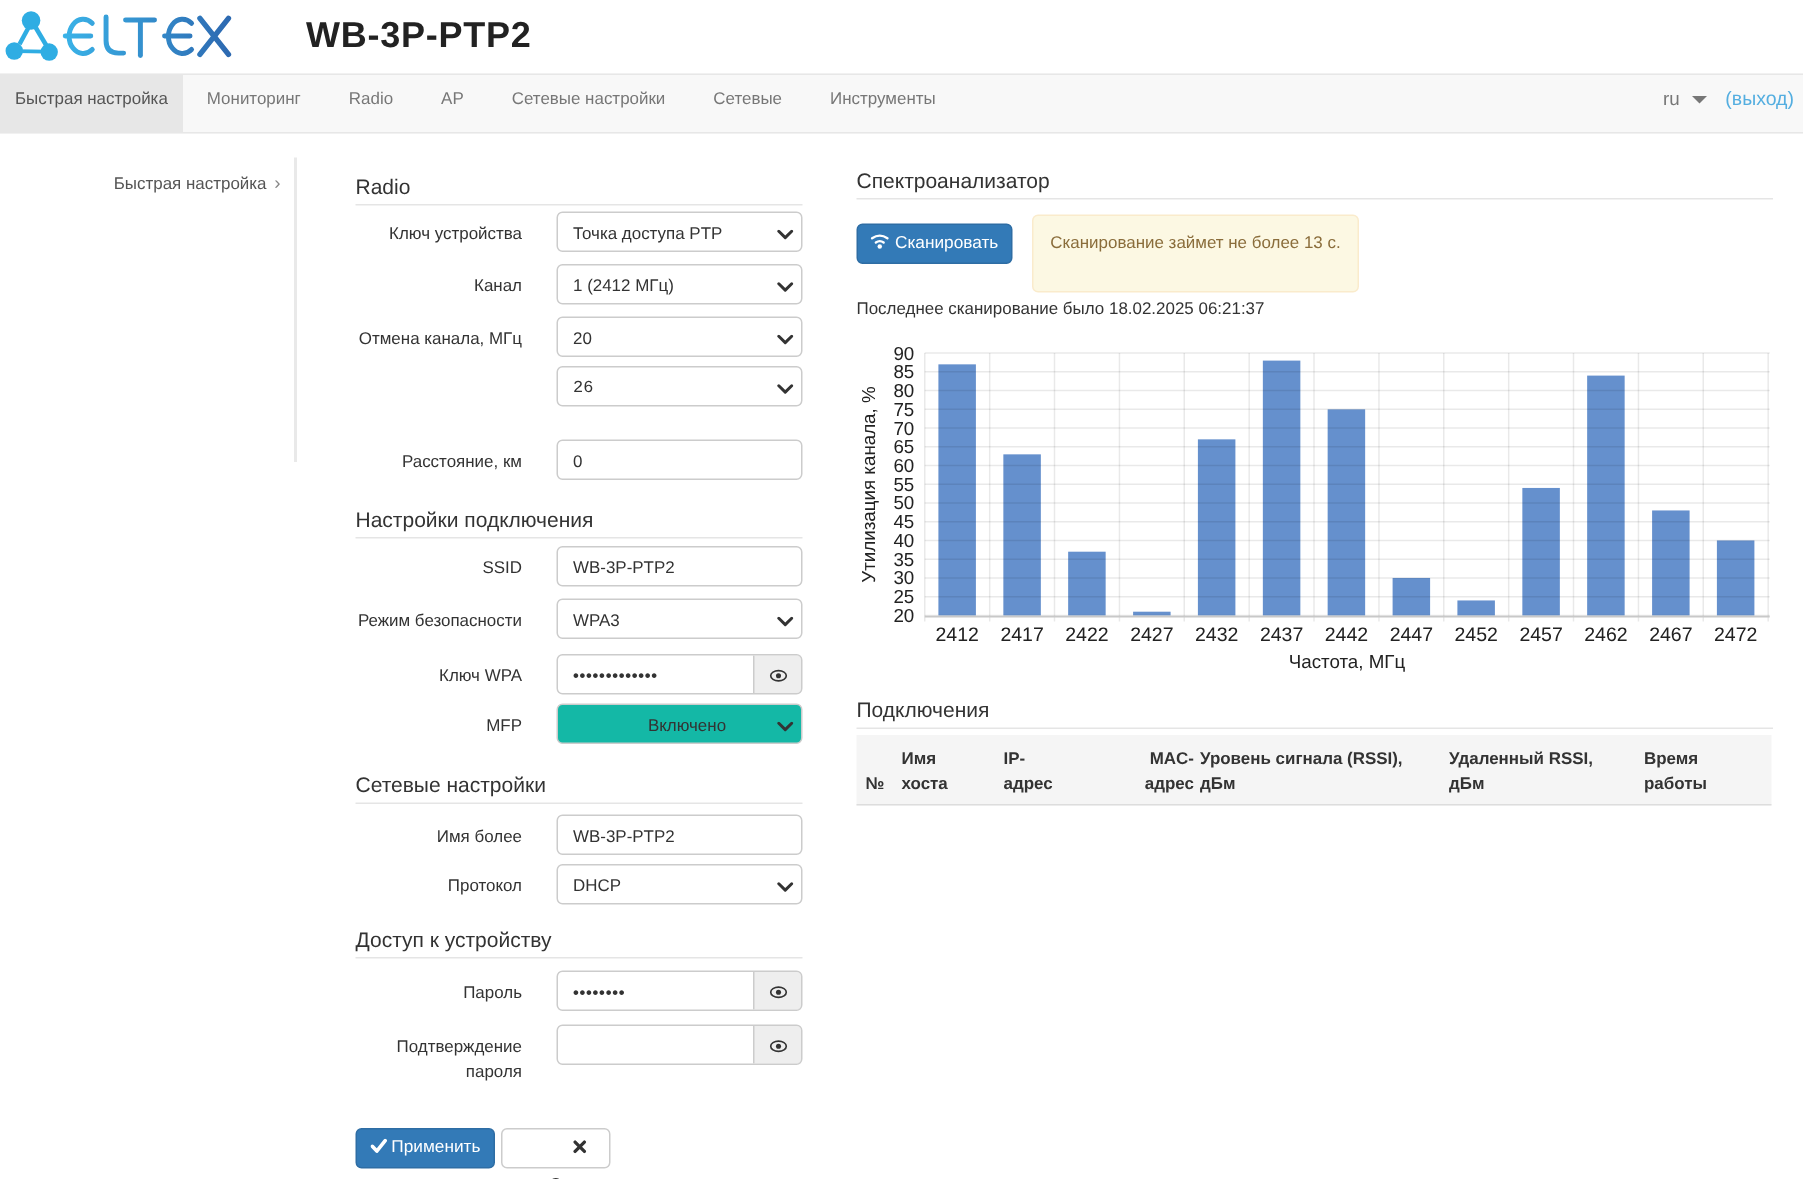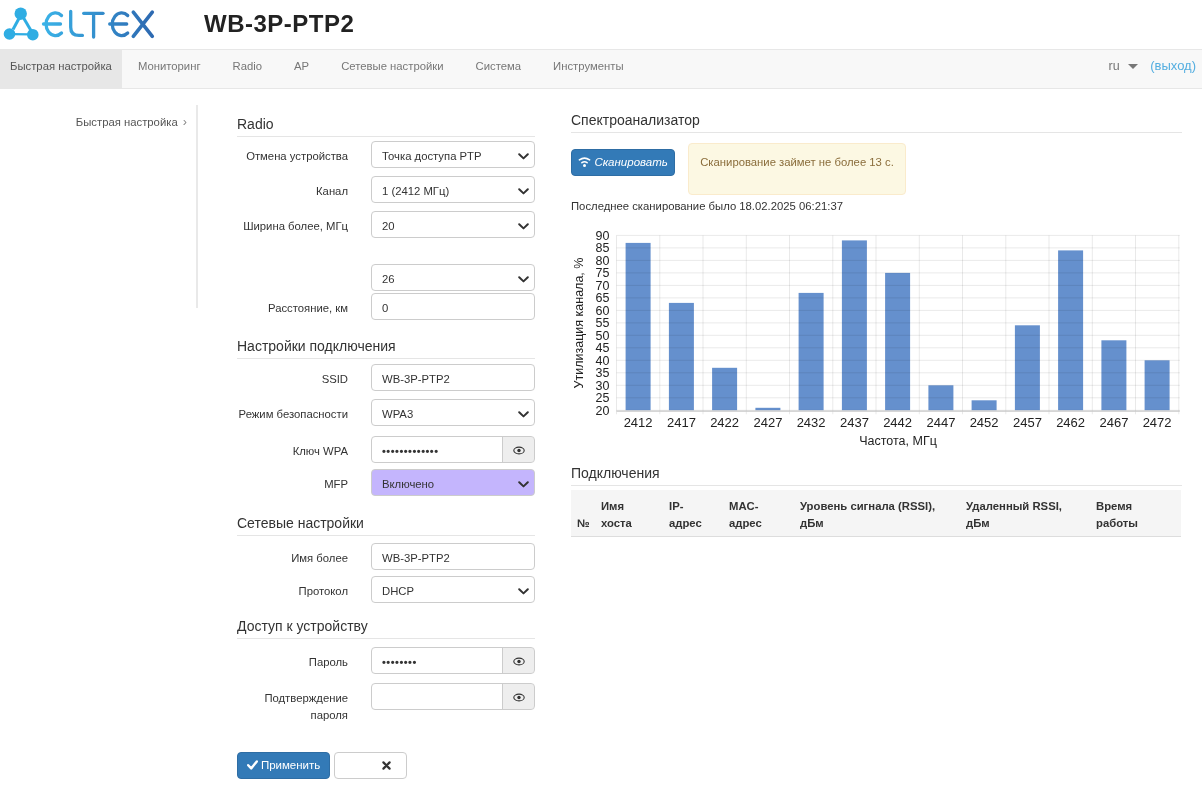--- a/index.html
+++ b/index.html
@@ -24,21 +24,21 @@
 .vline { position:absolute; left:196px; top:105px; width:2px; height:203px; background:#e9e9e9; }
 
 
 .hsec { position:absolute; font-size:14px; color:#333; height:26px; line-height:20px; padding-top:3px; border-bottom:1px solid #e5e5e5; }
 
 
 .flabel { position:absolute; left:233px; width:115px; text-align:right; padding-top:7px; line-height:17px; color:#333; }
 .ctrl { position:absolute; left:371px; width:164px; height:27px; border:1px solid #ccc; border-radius:4px; background:#fff; line-height:25px; padding-top:2px; padding-left:10px; color:#333; overflow:hidden; }
 .ctrl .chev { position:absolute; right:5px; top:11px; }
 .ctrl .chev svg { display:block; }
-.ctrl.dis { background:#c4b5fd; }
+.ctrl.dis { background:#14b8a6;text-align:center; }
 .grp .addon { position:absolute; right:-1px; top:-1px; width:33px; height:27px; background:#eee; border:1px solid #ccc; border-radius:0 4px 4px 0; }
 .grp .addon svg { display:block; margin:9px auto 0; }
 .dots { letter-spacing:0.5px; font-weight:bold; font-size:11px; color:#333; }
 
 
 .btn { position:absolute; height:27px; border-radius:4px; font-size:11.5px; line-height:25px; text-align:center; }
 .btn-primary { background:#337ab7; border:1px solid #2e6da4; color:#fff; }
 .btn-default { background:#fff; border:1px solid #ccc; color:#333;padding-left:31px; }
 .btn svg { vertical-align:-1px; }
 
@@ -85,53 +85,53 @@
   </svg>
   <div class="abs" style="left:204px; top:10px; font-size:24px; font-weight:bold; color:#222; letter-spacing:0.5px;">WB-3P-PTP2</div>
 
   <div class="nav">
     <div class="tabs">
       <div class="tab active">Быстрая настройка</div>
       <div class="tab">Мониторинг</div>
       <div class="tab">Radio</div>
       <div class="tab">AP</div>
       <div class="tab">Сетевые настройки</div>
-      <div class="tab">Система</div>
+      <div class="tab">Сетевые</div>
       <div class="tab">Инструменты</div>
     </div>
     <div class="right"><span class="lang">ru <span class="caret"></span></span><span class="exit">(выход)</span></div>
   </div>
 
   <div class="crumb">Быстрая настройка <span class="gt">›</span></div>
   <div class="vline"></div>
 
   <div class="hsec" style="left:237px; top:111px; width:298px;">Radio</div>
 
-  <div class="flabel" style="top:141px;">Отмена устройства</div>
+  <div class="flabel" style="top:141px;">Ключ устройства</div>
   <div class="ctrl abs" style="top:141px;">Точка доступа PTP<span class="chev">
         <svg width="11" height="7" viewBox="0 0 11 7">
           <path d="M1.2 1.2 L5.5 5.4 L9.8 1.2" stroke="#333" stroke-width="2" fill="none" stroke-linecap="round" stroke-linejoin="round"></path>
         </svg>
       </span></div>
 
   <div class="flabel" style="top:176px;">Канал</div>
   <div class="ctrl abs" style="top:176px;">1 (2412 МГц)<span class="chev">
         <svg width="11" height="7" viewBox="0 0 11 7">
           <path d="M1.2 1.2 L5.5 5.4 L9.8 1.2" stroke="#333" stroke-width="2" fill="none" stroke-linecap="round" stroke-linejoin="round"></path>
         </svg>
       </span></div>
 
-  <div class="flabel" style="top:211px;">Ширина более, МГц</div>
+  <div class="flabel" style="top:211px;">Отмена канала, МГц</div>
   <div class="ctrl abs" style="top:211px;">20<span class="chev">
         <svg width="11" height="7" viewBox="0 0 11 7">
           <path d="M1.2 1.2 L5.5 5.4 L9.8 1.2" stroke="#333" stroke-width="2" fill="none" stroke-linecap="round" stroke-linejoin="round"></path>
         </svg>
       </span></div>
 
-  <div class="ctrl abs" style="top:264px;">26<span class="chev">
+  <div class="ctrl abs" style="top:244px;font-family:Liberation Mono, monospace;">26<span class="chev">
         <svg width="11" height="7" viewBox="0 0 11 7">
           <path d="M1.2 1.2 L5.5 5.4 L9.8 1.2" stroke="#333" stroke-width="2" fill="none" stroke-linecap="round" stroke-linejoin="round"></path>
         </svg>
       </span></div>
 
   <div class="flabel" style="top:293px;">Расстояние, км</div>
   <div class="ctrl abs" style="top:293px;">0</div>
 
   <div class="hsec" style="left:237px; top:333px; width:298px;">Настройки подключения</div>
 
@@ -194,21 +194,21 @@
 
   <div class="btn btn-primary" style="left:237px; top:752px; width:93px;"><svg width="11" height="10" viewBox="0 0 11 10">
         <path d="M1.2 5.2 L4.2 8.4 L9.8 1.4" stroke="#fff" stroke-width="2.4" fill="none" stroke-linecap="round" stroke-linejoin="round"></path>
       </svg> Применить</div>
   <div class="btn btn-default" style="left:334px; top:752px; width:73px;"><svg width="9" height="9" viewBox="0 0 9 9">
         <path d="M1.4 1.4 L7.6 7.6 M7.6 1.4 L1.4 7.6" stroke="#333" stroke-width="2.2" fill="none" stroke-linecap="round"></path>
       </svg> Отмена</div>
 
   <div class="hsec" style="left:571px; top:107px; width:611px;">Спектроанализатор</div>
 
-  <div class="btn btn-primary" style="left:571px; top:149px; width:104px;font-style:italic;">
+  <div class="btn btn-primary" style="left:571px; top:149px; width:104px;">
     <svg width="13" height="10" viewBox="0 0 13 10" style="vertical-align:-1px;">
       <circle cx="6.5" cy="8.4" r="1.5" fill="#fff"></circle>
       <path d="M3.9 5.7 Q6.5 3.8 9.1 5.7" stroke="#fff" stroke-width="1.6" fill="none" stroke-linecap="round"></path>
       <path d="M1.4 2.9 Q6.5 -0.7 11.6 2.9" stroke="#fff" stroke-width="1.6" fill="none" stroke-linecap="round"></path>
     </svg> Сканировать</div>
   <div class="alert">Сканирование займет не более 13 с.</div>
 
   <div class="abs" style="left:571px; top:200px;text-align:center;">Последнее сканирование было 18.02.2025 06:21:37</div>
 
   <svg class="abs" style="left:571px; top:228px;" width="611" height="224" viewBox="0 0 611 224">
@@ -291,21 +291,21 @@
 
   <div class="hsec" style="left:571px; top:460px; width:611px;">Подключения</div>
 
   <div class="tbl">
     <table>
       <tbody>
           <tr>
         <th style="width:30px; padding-left:6px;">№</th>
         <th style="width:68px;">Имя<br>хоста</th>
         <th style="width:60px;">IP-<br>адрес</th>
-        <th style="width:71px;">MAC-<br>адрес</th>
+        <th style="width:71px;text-align:right;">MAC-<br>адрес</th>
         <th style="width:166px;">Уровень сигнала (RSSI),<br>дБм</th>
         <th style="width:130px;">Удаленный RSSI,<br>дБм</th>
         <th>Время<br>работы</th>
       </tr>
     </tbody>
       </table>
   </div>
 
 </div>
 

